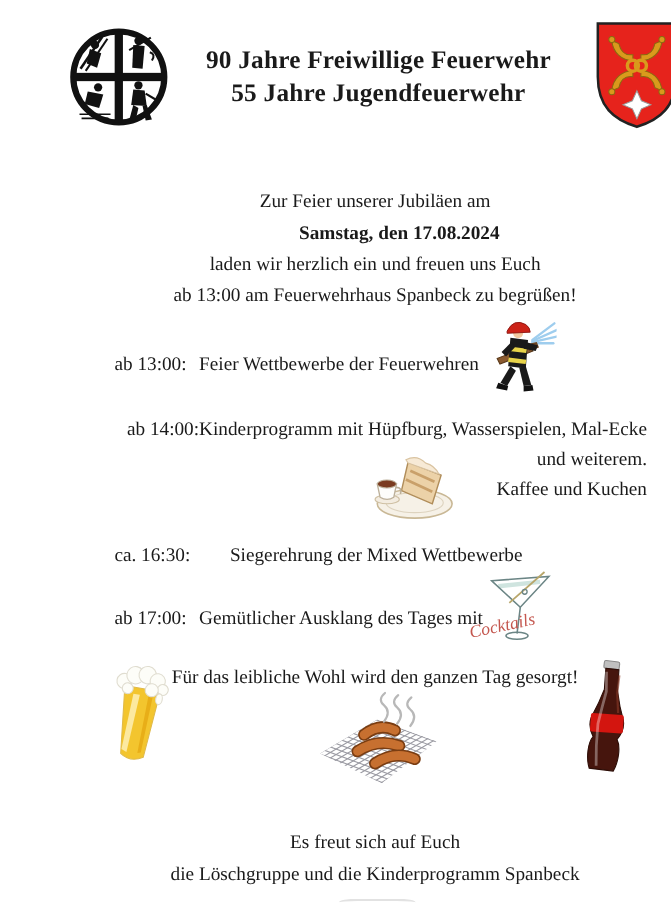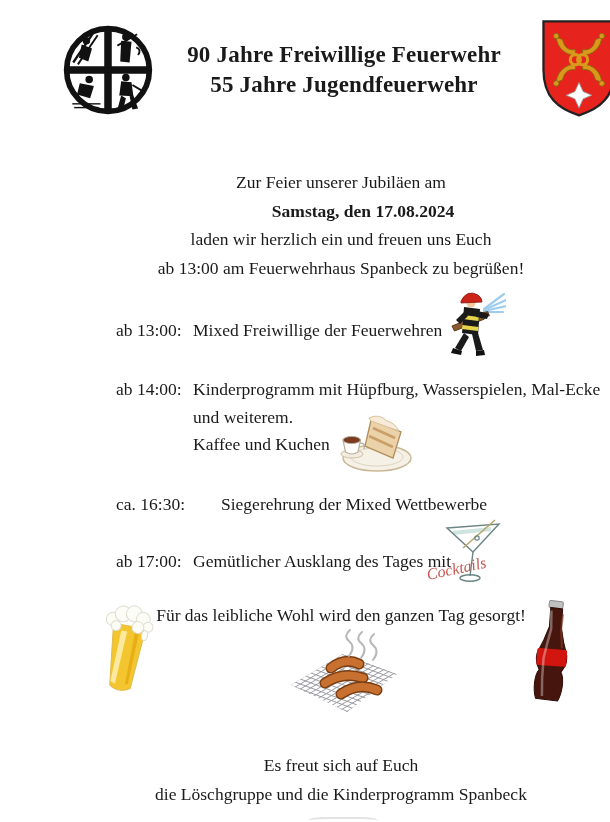--- a/index.html
+++ b/index.html
@@ -10,23 +10,23 @@
   
   .emblem{position:absolute;left:25px;top:16px;width:94px;height:108px;}
   .wappen{position:absolute;left:502px;top:16px;width:82px;height:102px;}
   .title{position:absolute;left:108px;top:40px;width:400px;text-align:center;
          font-weight:bold;font-size:23px;line-height:30px;letter-spacing:.2px;}
   
   .intro{position:absolute;left:0;top:168px;width:610px;text-align:center;
          font-size:17.5px;line-height:28.5px;}
   .intro .b{font-weight:bold;padding-left:44px;}
   
-  .row{position:absolute;left:80px;display:flex;font-size:17.5px;line-height:27.5px;}
+  .row{position:absolute;left:68px;display:flex;font-size:17.5px;line-height:27.5px;}
   .row .time{width:77px;flex:0 0 77px;}
-  .r1{top:317px;} .r2{top:376px;} .r3{top:491px;gap:28px;} .r4{top:548px;}
+  .r1{top:317px;} .r2{top:376px;text-align:right;} .r3{top:491px;gap:28px;} .r4{top:548px;}
   
   .ic{position:absolute;}
   .ic-firefighter{left:406px;top:287px;width:64px;height:72px;}
   .ic-cake{left:297px;top:414px;width:84px;height:60px;}
   .ic-cocktail{left:389px;top:518px;width:88px;height:72px;}
   .ic-beer{left:54px;top:600px;width:72px;height:99px;}
   .ic-grill{left:249px;top:628px;width:120px;height:90px;}
   .ic-cola{left:489px;top:599px;width:54px;height:112px;}
   
   .catering{position:absolute;left:0;top:605px;width:610px;text-align:center;font-size:17.5px;}
@@ -98,21 +98,21 @@
 
   <div class="intro">
     <div>Zur Feier unserer Jubiläen am</div>
     <div class="b">Samstag, den 17.08.2024</div>
     <div>laden wir herzlich ein und freuen uns Euch</div>
     <div>ab 13:00 am Feuerwehrhaus Spanbeck zu begrüßen!</div>
   </div>
 
   <div class="row r1">
     <div class="time">ab 13:00:</div>
-    <div>Mixed Freiwillige der Feuerwehren</div>
+    <div>Feier Wettbewerbe der Feuerwehren</div>
   </div>
 
   <div class="row r2">
     <div class="time">ab 14:00:</div>
     <div>
       <div>Kinderprogramm mit Hüpfburg, Wasserspielen, Mal-Ecke</div>
       <div>und weiterem.</div>
       <div>Kaffee und Kuchen</div>
     </div>
   </div>

